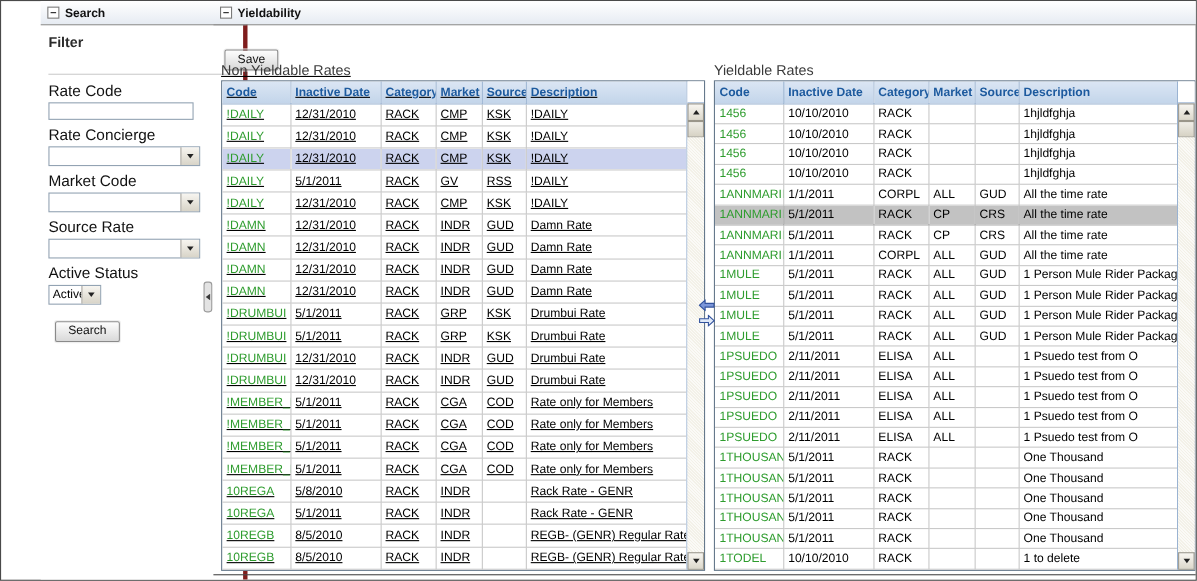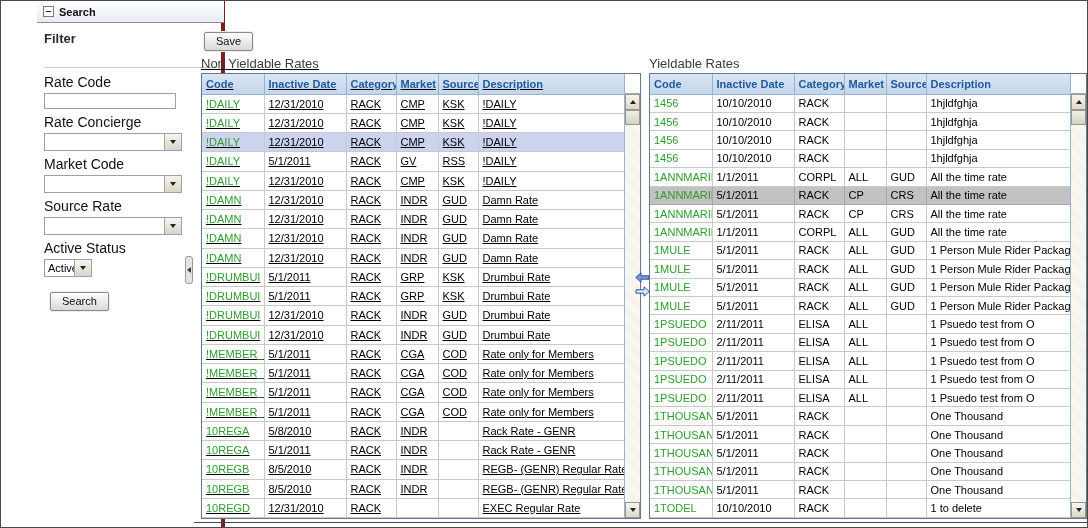--- a/index.html
+++ b/index.html
@@ -45,21 +45,21 @@
   .splitter-handle {
     position:absolute; left:184px; top:255px; width:8px; height:28px;
     background:#e3e3e3; border:1px solid #9b9b9b; border-radius:3px;
     display:flex; align-items:center; justify-content:center; z-index:5;
   }
   .tri-left { width:0; height:0; border-top:3px solid transparent; border-bottom:3px solid transparent; border-right:4px solid #3a3a3a; }
   
   .main { position:absolute; left:193px; top:0; width:895px; height:528px; }
   .main .panel-header { left:0; width:895px; }
   .main-content { position:absolute; top:22px; left:0; width:895px; height:506px; }
-  .save-btn { position:absolute; left:10px; top:9px; }
+  .save-btn { position:absolute; left:10px; top:22px; }
   .bottom-rule { position:absolute; left:0; right:0; top:499px; height:1px; background:#4a4a4a; }
   
   .table-group { position:absolute; top:33px; }
   .table-group.left { left:7px; width:440px;text-decoration:underline; }
   .table-group.right { left:455px; width:438px; }
   .table-title { font-size:13px; color:#3a3a3a; height:13px; margin-bottom:2px; white-space:nowrap; }
   .grid-box { margin-top:4px; height:446px; border:1px solid #66798c; display:flex; background:#fff; }
   .grid-wrap { flex:1; overflow:hidden; }
   table.grid { width:100%; height:100%; border-collapse:collapse; table-layout:fixed; }
   table.grid th {
@@ -142,20 +142,24 @@
 
     <button class="win-btn search-btn">Search</button>
   </div>
 </div>
 
 <div class="splitter-handle">
   <span class="tri-left"></span>
 </div>
 
 <div class="main">
+  <div class="panel-header">
+    <span class="collapse-icon"></span>
+    <span class="panel-title">Yieldability</span>
+  </div>
 
   <div class="main-content">
     <button class="win-btn save-btn">Save</button>
 
     <div class="table-group left">
       <div class="table-title">Non Yieldable Rates</div>
       <div class="grid-box">
         <div class="grid-wrap">
             <table class="grid">
               <colgroup>
@@ -337,28 +341,20 @@
                   <td></td>
                   <td>REGB- (GENR) Regular Rate</td>
                 </tr>
                 <tr>
                   <td class="code">10REGB</td>
                   <td>8/5/2010</td>
                   <td>RACK</td>
                   <td>INDR</td>
                   <td></td>
                   <td>REGB- (GENR) Regular Rate</td>
-                </tr>
-                <tr>
-                  <td class="code">10REGD</td>
-                  <td>12/31/2010</td>
-                  <td>RACK</td>
-                  <td></td>
-                  <td></td>
-                  <td>EXEC Regular Rate</td>
                 </tr>
               </tbody>
             </table>
           </div>
         <div class="vscroll">
           <div class="vs-headspace"></div>
           <div class="vs-btn">
               <span class="tri-up-s"></span>
             </div>
           <div class="vs-thumb"></div>

